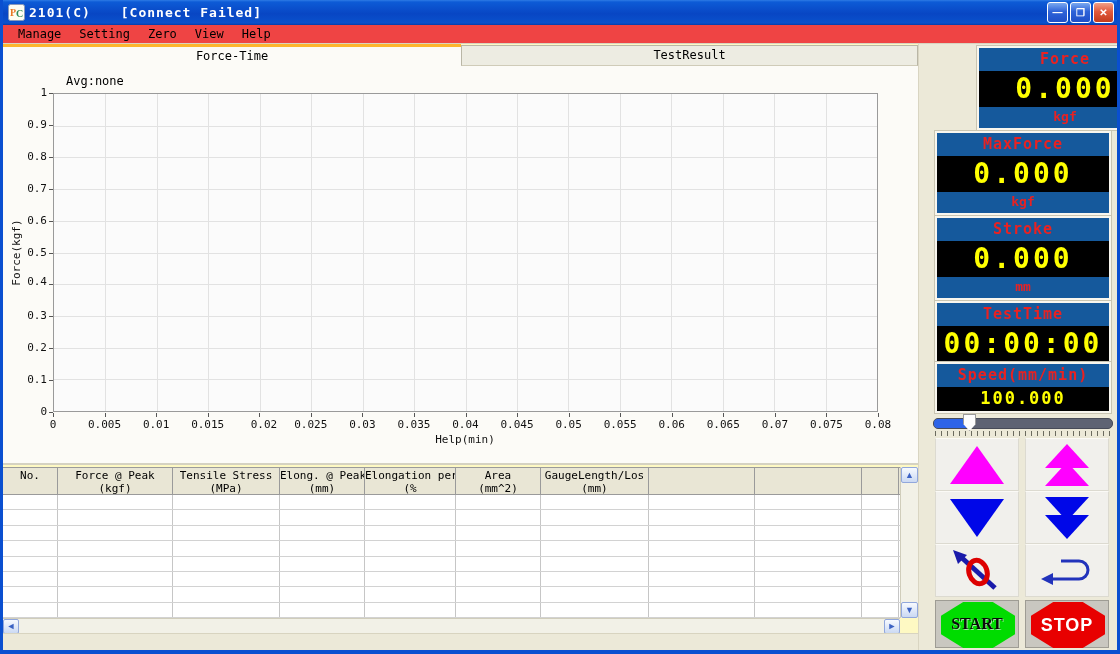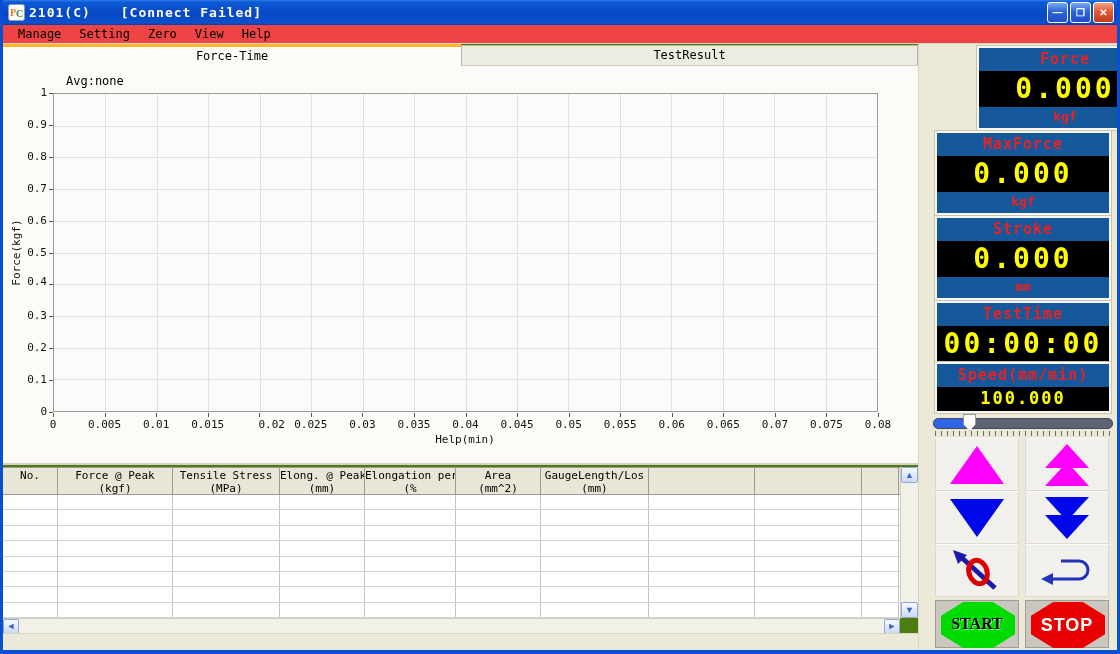--- a/index.html
+++ b/index.html
@@ -21,21 +21,21 @@
     background:linear-gradient(180deg,#7AA9F0 0%,#2E63D8 45%,#1E4FC8 100%);
     color:#fff; font-size:10px; font-weight:bold; line-height:17px; text-align:center; padding:0; }
   .win-btn.close { background:linear-gradient(180deg,#F0A088 0%,#E25A3C 45%,#C33C1E 100%); }
 
   
   .menubar { position:absolute; left:0; top:25px; right:0; height:19px; background:#ef4444;
     border-bottom:1px solid #D8D4C0; display:flex; align-items:center; padding-left:6px; }
   .menu-item { font-size:12px; color:#000; padding:0 9px; cursor:default; }
 
   
-  .left-area  { position:absolute; left:0; top:44px; width:915px; height:606px; background:#4d7c0f; }
+  .left-area  { position:absolute; left:0; top:44px; width:915px; height:606px; background:#fef9c3; }
   .right-panel{ position:absolute; left:915px; top:44px; right:0; height:606px; background:#ECE9D8;
                 border-left:1px solid #D9D5C2; }
   .bottom-border { position:absolute; left:0; right:0; bottom:0; height:4px; background:#0A4FD0; }
 
   
   .tabbar { position:absolute; left:0; top:0; width:915px; height:22px; display:flex; }
   .tab { height:22px; text-align:center; font-size:12px; line-height:19px; cursor:pointer; color:#000; }
   .tab.active { width:458px; background:#FCFBF7; border-top:3px solid #FDB52E; font-weight:normal; }
   .tab.inactive { width:457px; background:#EDECE2; border:1px solid #B9B6A6; border-bottom:1px solid #CFCBB8;
                   margin-top:1px; height:21px; line-height:19px; }
@@ -194,21 +194,21 @@
       <div id="ticks">
           <div class="xtickmark" style="left: 50px;"></div>
           <div class="xtick-label" style="left: 22px;">0</div>
           <div class="xtickmark" style="left: 101.562px;"></div>
           <div class="xtick-label" style="left: 73.5625px;">0.005</div>
           <div class="xtickmark" style="left: 153.125px;"></div>
           <div class="xtick-label" style="left: 125.125px;">0.01</div>
           <div class="xtickmark" style="left: 204.688px;"></div>
           <div class="xtick-label" style="left: 176.688px;">0.015</div>
           <div class="xtickmark" style="left: 256.25px;"></div>
-          <div class="xtick-label" style="left: 226px; text-align: right;">0.02</div>
+          <div class="xtick-label" style="left: 233px;">0.02</div>
           <div class="xtickmark" style="left: 307.812px;"></div>
           <div class="xtick-label" style="left: 279.812px;">0.025</div>
           <div class="xtickmark" style="left: 359.375px;"></div>
           <div class="xtick-label" style="left: 331.375px;">0.03</div>
           <div class="xtickmark" style="left: 410.938px;"></div>
           <div class="xtick-label" style="left: 382.938px;">0.035</div>
           <div class="xtickmark" style="left: 462.5px;"></div>
           <div class="xtick-label" style="left: 434.5px;">0.04</div>
           <div class="xtickmark" style="left: 514.062px;"></div>
           <div class="xtick-label" style="left: 486.062px;">0.045</div>

